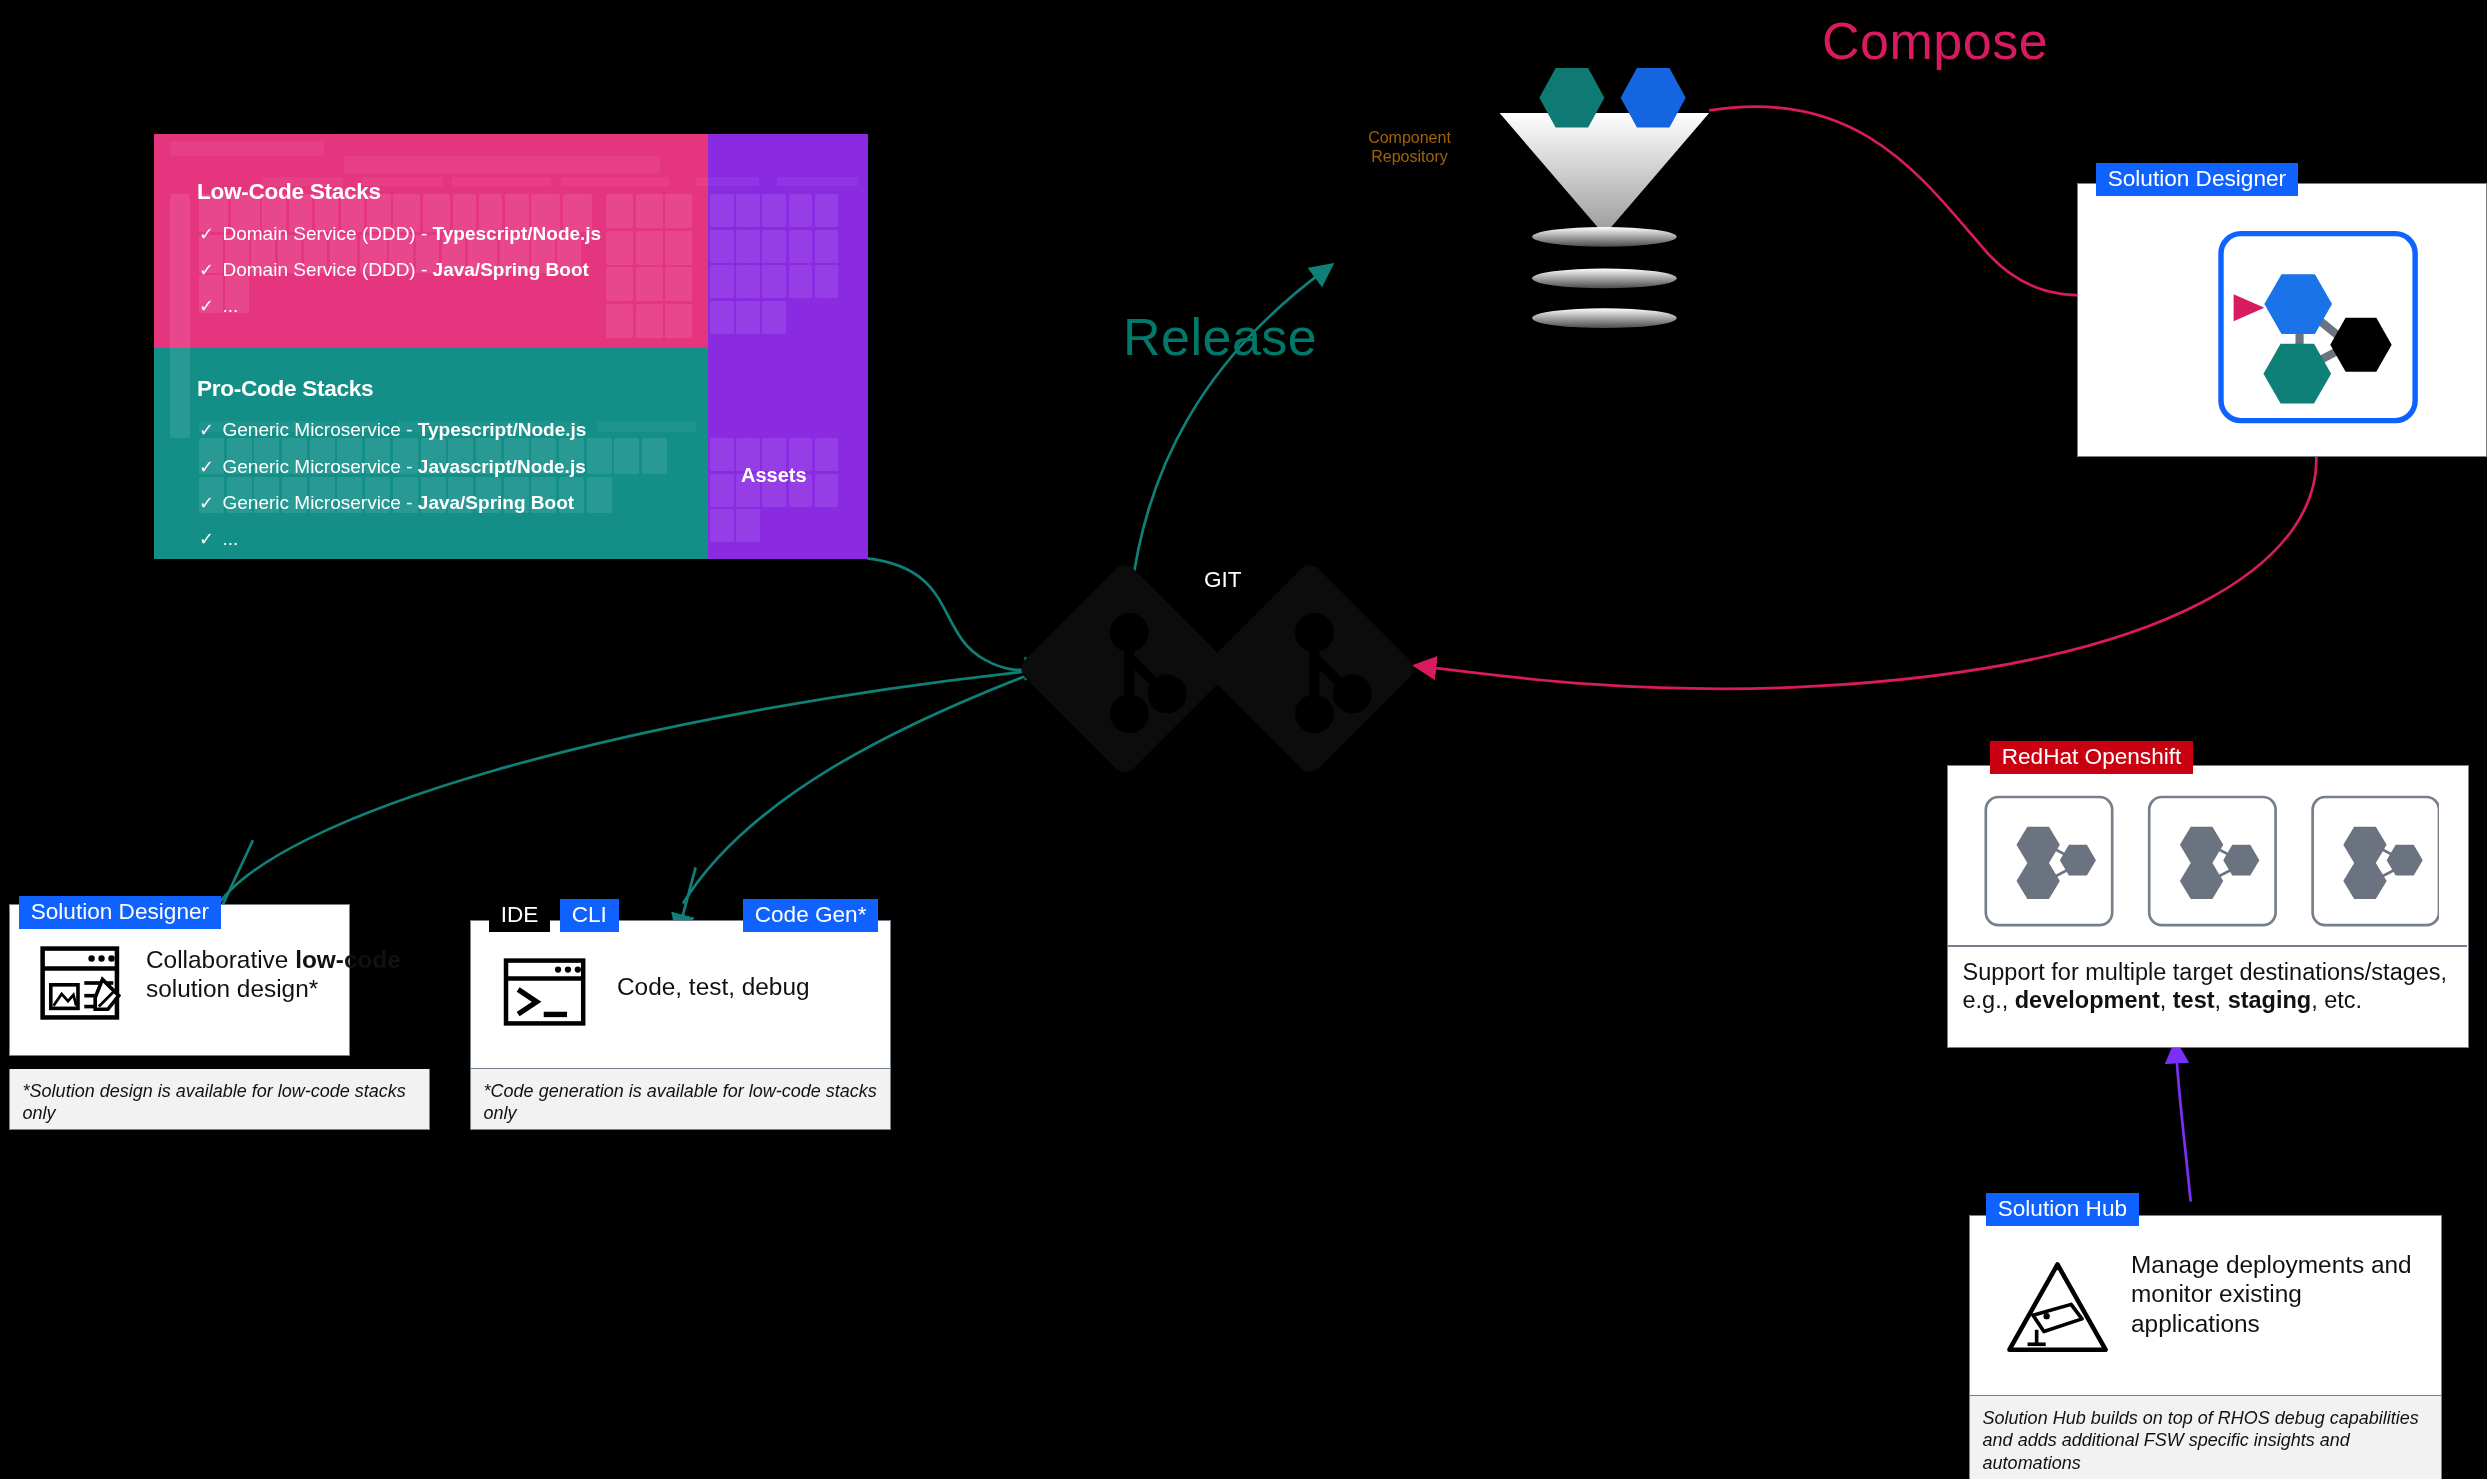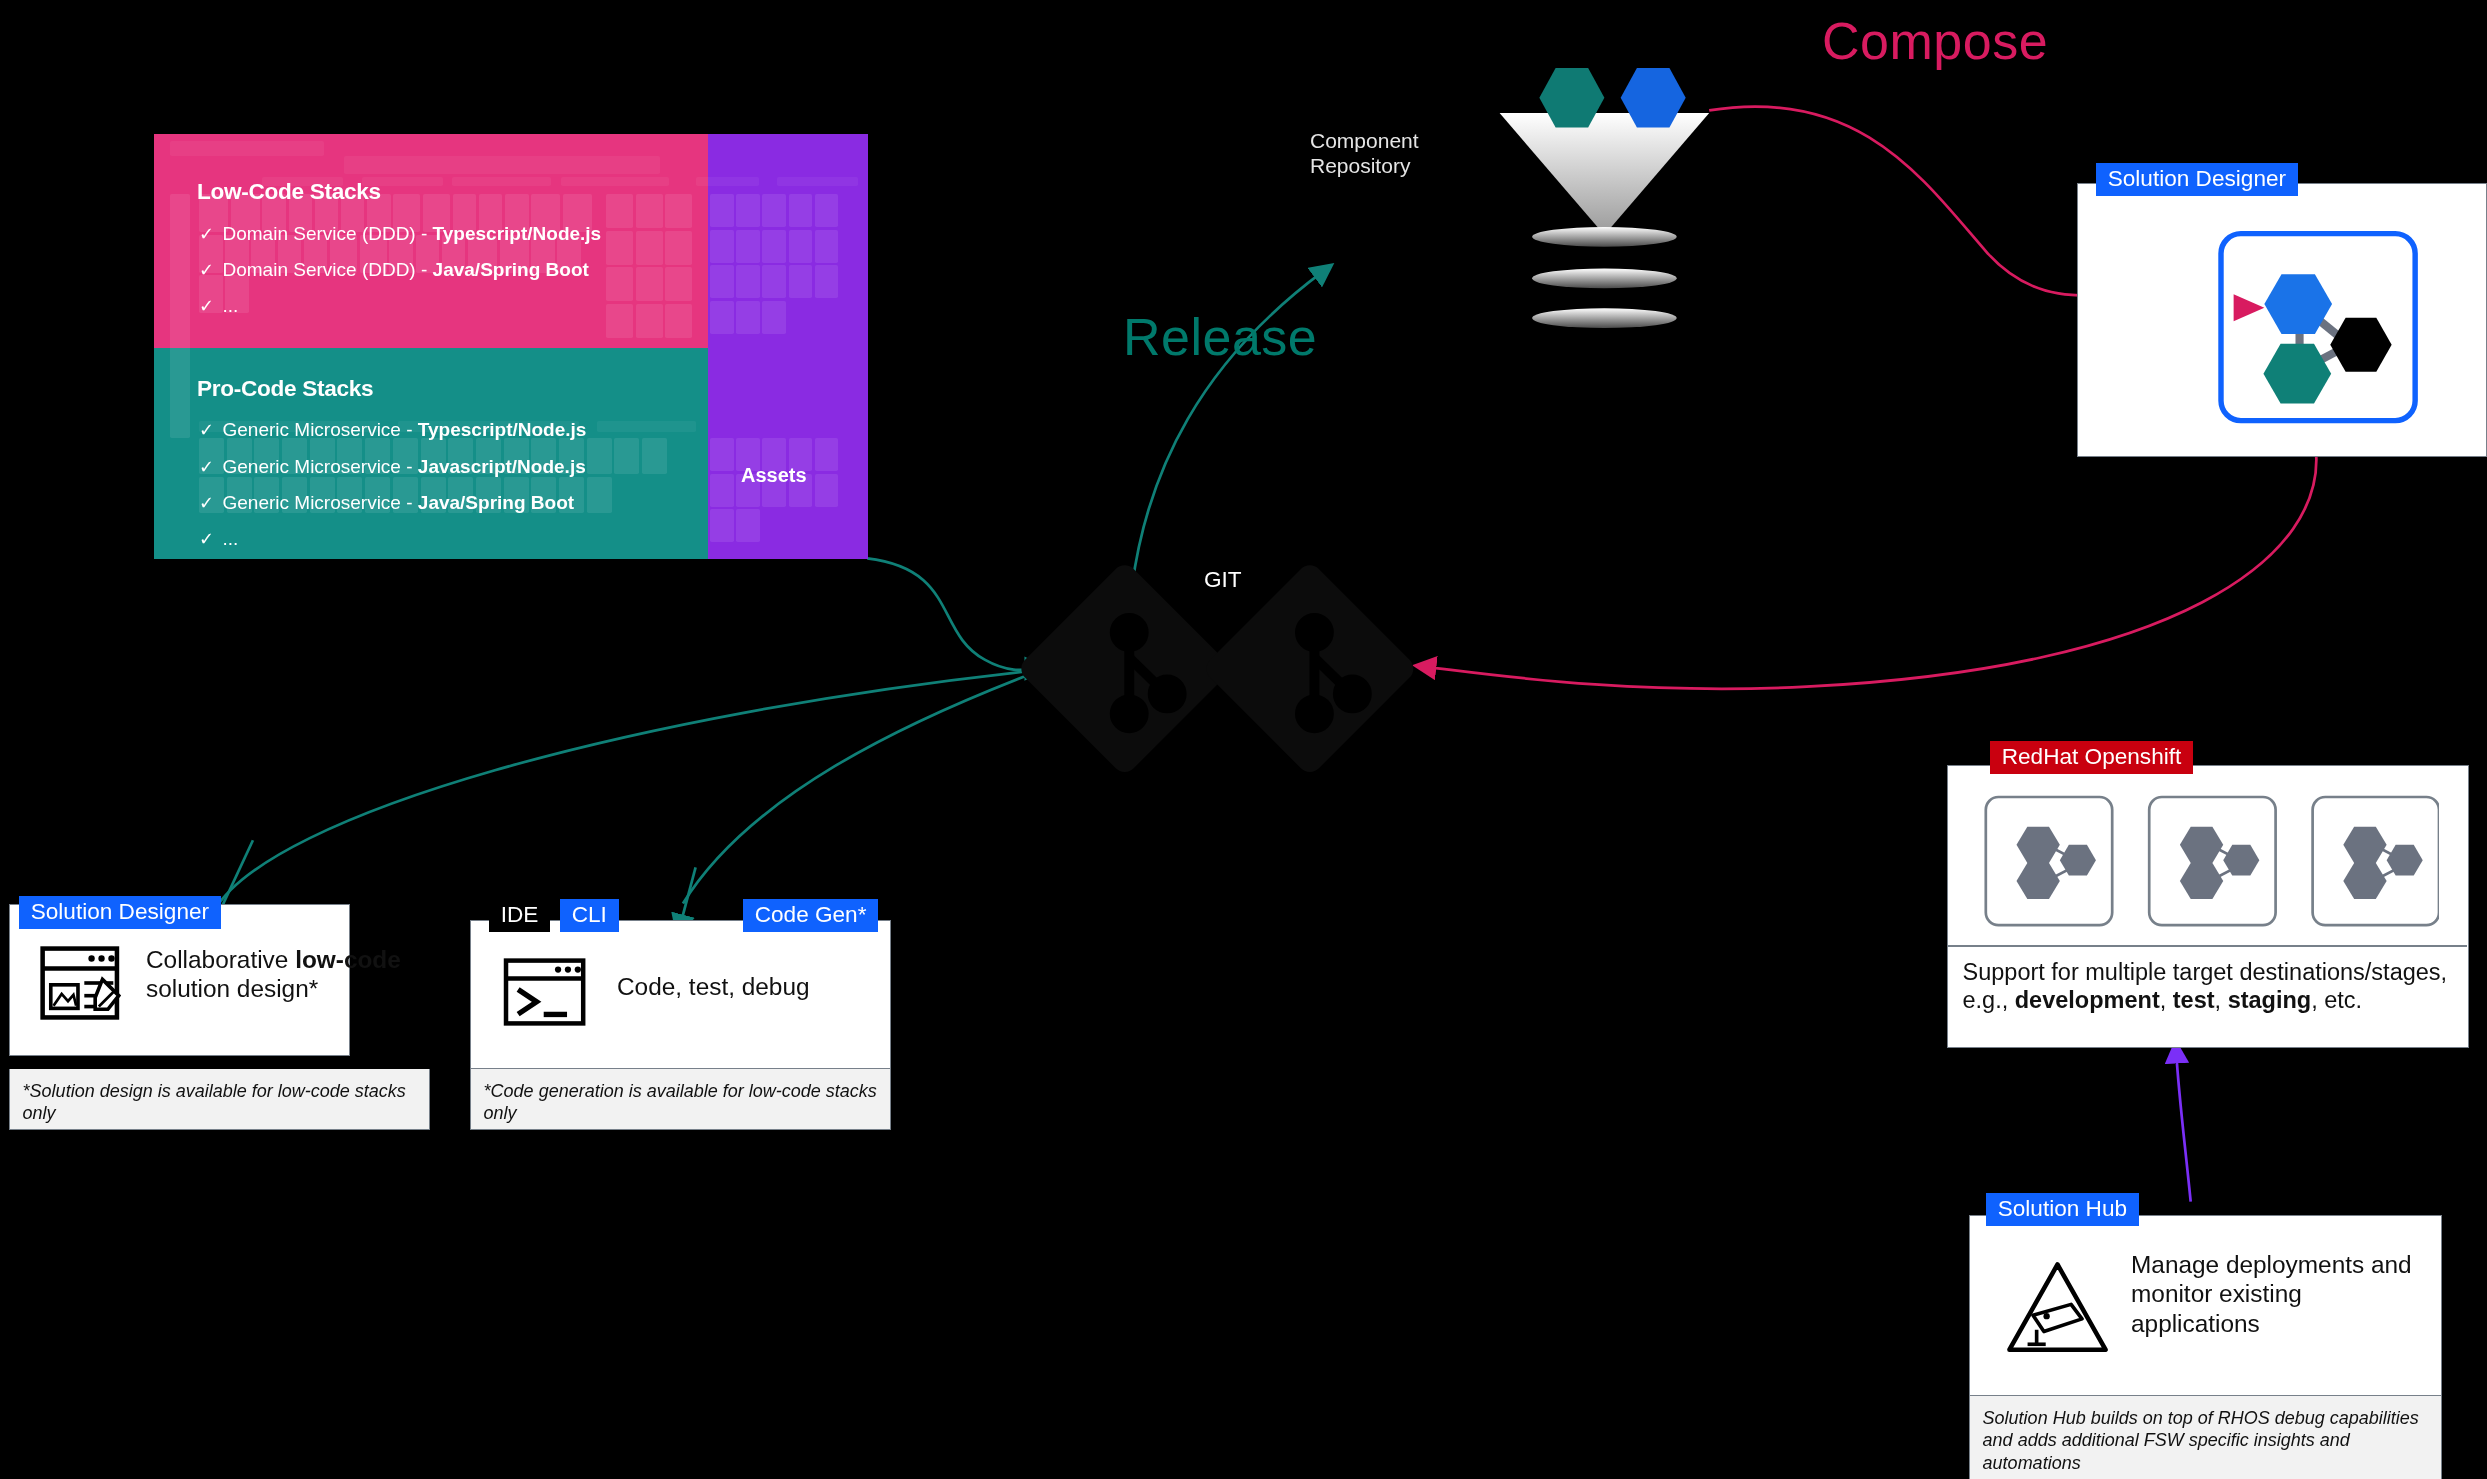--- a/index.html
+++ b/index.html
@@ -19,21 +19,21 @@
   .lg-cell{background:rgba(255,255,255,.30);border-radius:1.8px;}
   .lg-band{position:absolute;background:rgba(255,255,255,.16);border-radius:1.8px;}
   .stk-title{position:absolute;color:#fff;font-weight:bold;font-size:22.6px;letter-spacing:-0.3px;}
   .stk-li{position:absolute;color:#fff;font-size:19px;white-space:nowrap;}
   .stk-li .ck{display:inline-block;width:23.5px;font-size:18px;}
   .stk-li b{font-weight:bold;}
   .assets-label{position:absolute;color:#fff;font-weight:bold;font-size:20px;}
 
   
   .bigword{position:absolute;font-size:52px;font-weight:400;letter-spacing:0.5px;text-align:center;}
-  .wht{position:absolute;color:#e5e5e5;font-size:21px;line-height:1.18;text-align:left;}
+  .wht{position:absolute;color:#a16207;font-size:16px;line-height:1.18;text-align:center;}
   .git-label{position:absolute;color:#fff;font-size:22.6px;}
 
   
   .card{position:absolute;background:#fff;border:1.8px solid #77808a;box-sizing:border-box;}
   .tag{position:absolute;color:#fff;font-size:22.6px;padding:4.5px 11.7px 6.3px 11.7px;
        line-height:1;white-space:nowrap;box-sizing:border-box;}
   .tag.blue{background:#0f62fe;}
   .tag.black{background:#000;}
   .tag.red{background:#c9000f;}
   .note{position:absolute;background:#f2f2f2;border:1.8px solid #77808a;border-top:none;

